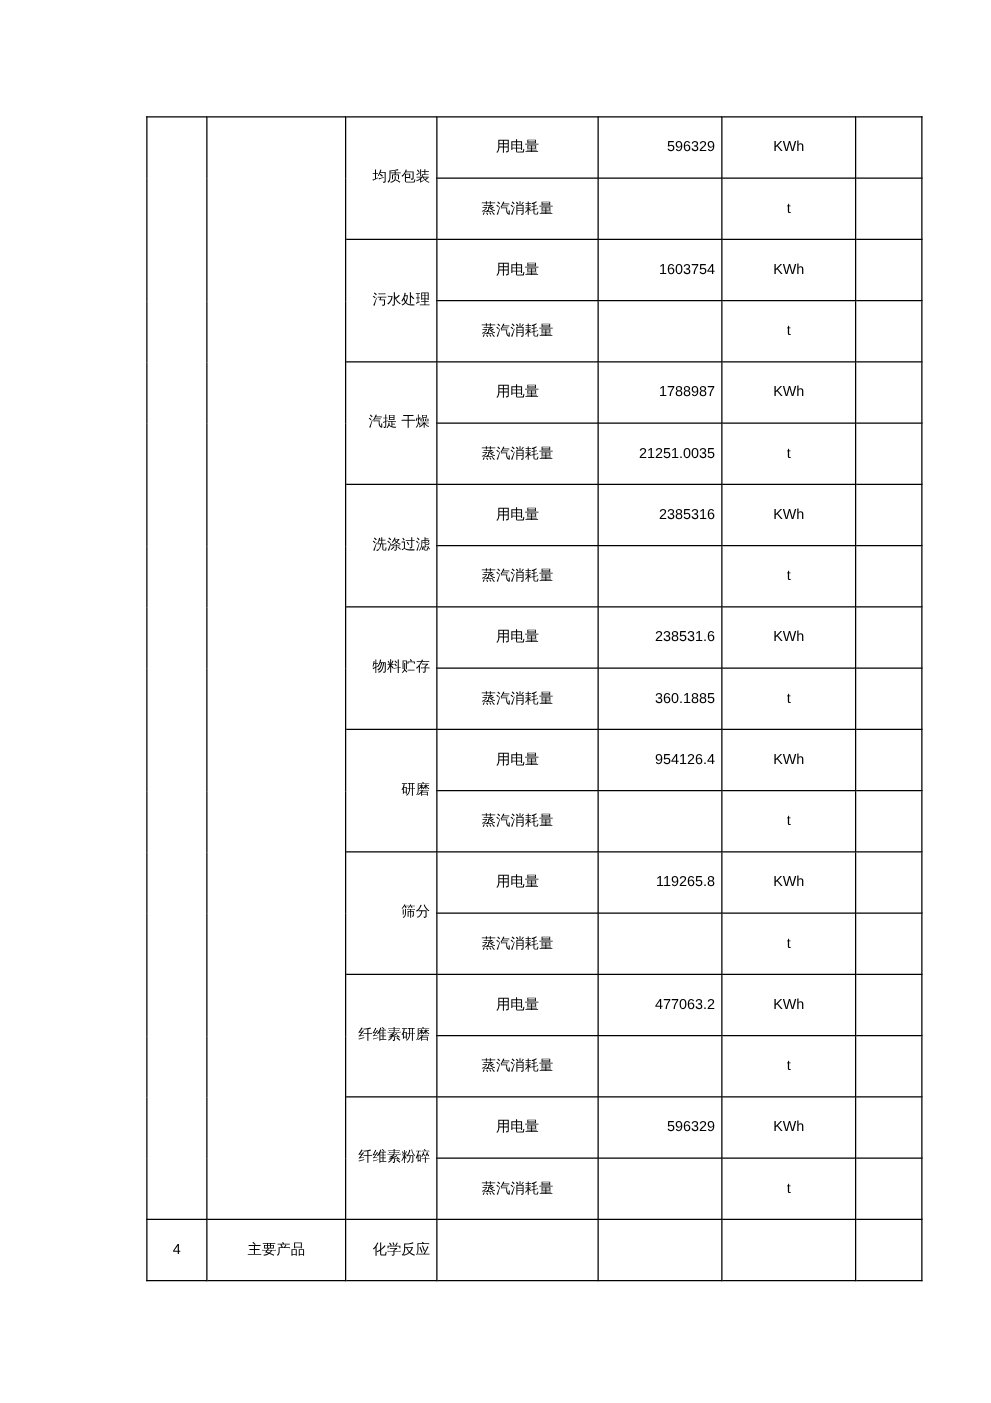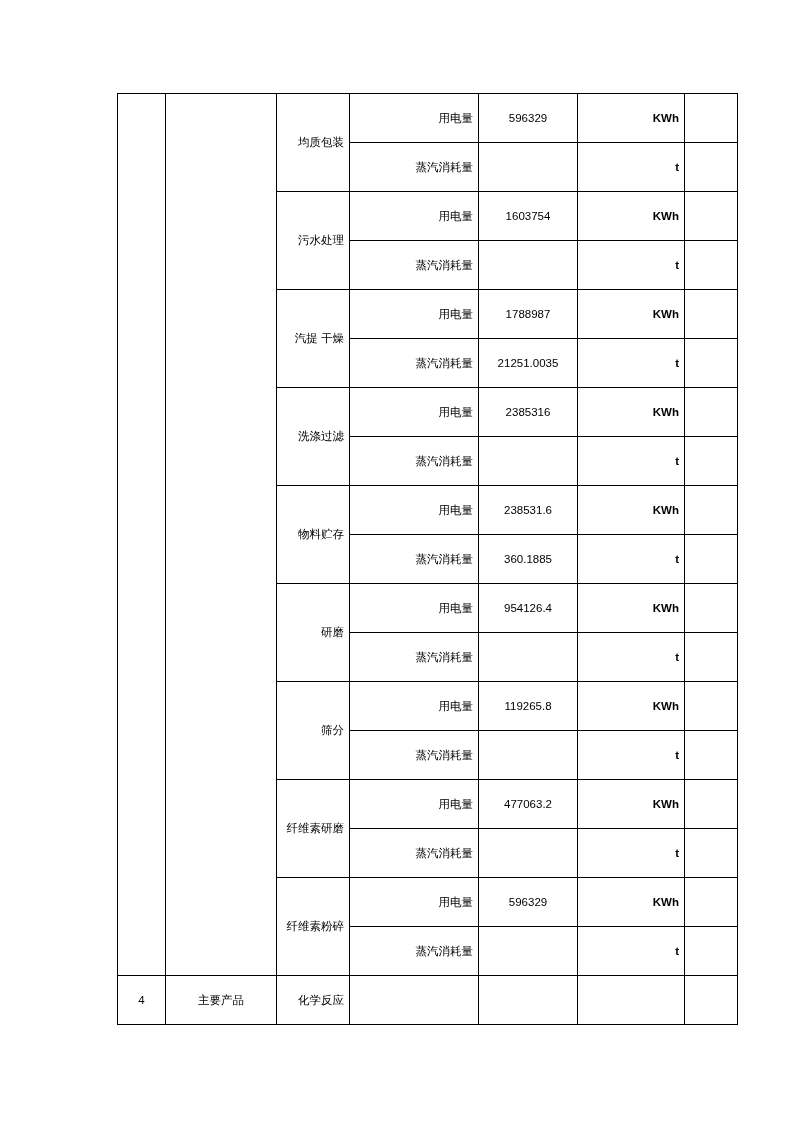--- a/index.html
+++ b/index.html
@@ -37,23 +37,23 @@
     vertical-align: middle;
     font-size: 11.5px;
     line-height: 17px;
     font-family: "Liberation Sans", sans-serif;
     word-wrap: break-word;
     overflow-wrap: break-word;
   }
   td.c-idx   { width: 37px;  text-align: center; }
   td.c-name  { width: 100px; text-align: center; padding-left: 6px; }
   td.c-stage { width: 62px;  text-align: right; padding-left: 6px; }
-  td.c-item  { width: 118px; text-align: right; padding-left: 8px; }
-  td.c-value { width: 88px;  text-align: center; padding-left: 8px; }
-  td.c-unit  { width: 96px;  text-align: right; padding-left: 8px; font-weight: bold; }
+  td.c-item  { width: 118px; text-align: center; padding-left: 8px; }
+  td.c-value { width: 88px;  text-align: right; padding-left: 8px; }
+  td.c-unit  { width: 96px;  text-align: center; padding-left: 8px; }
   td.c-last  { width: 42px;  text-align: left; }
 
   .cell-row-h { height: 48px; }
   .stage-cell { height: 48px; }
 </style>
 </head>
 <body>
 
 <div class="page">
   <div class="table-wrap">

